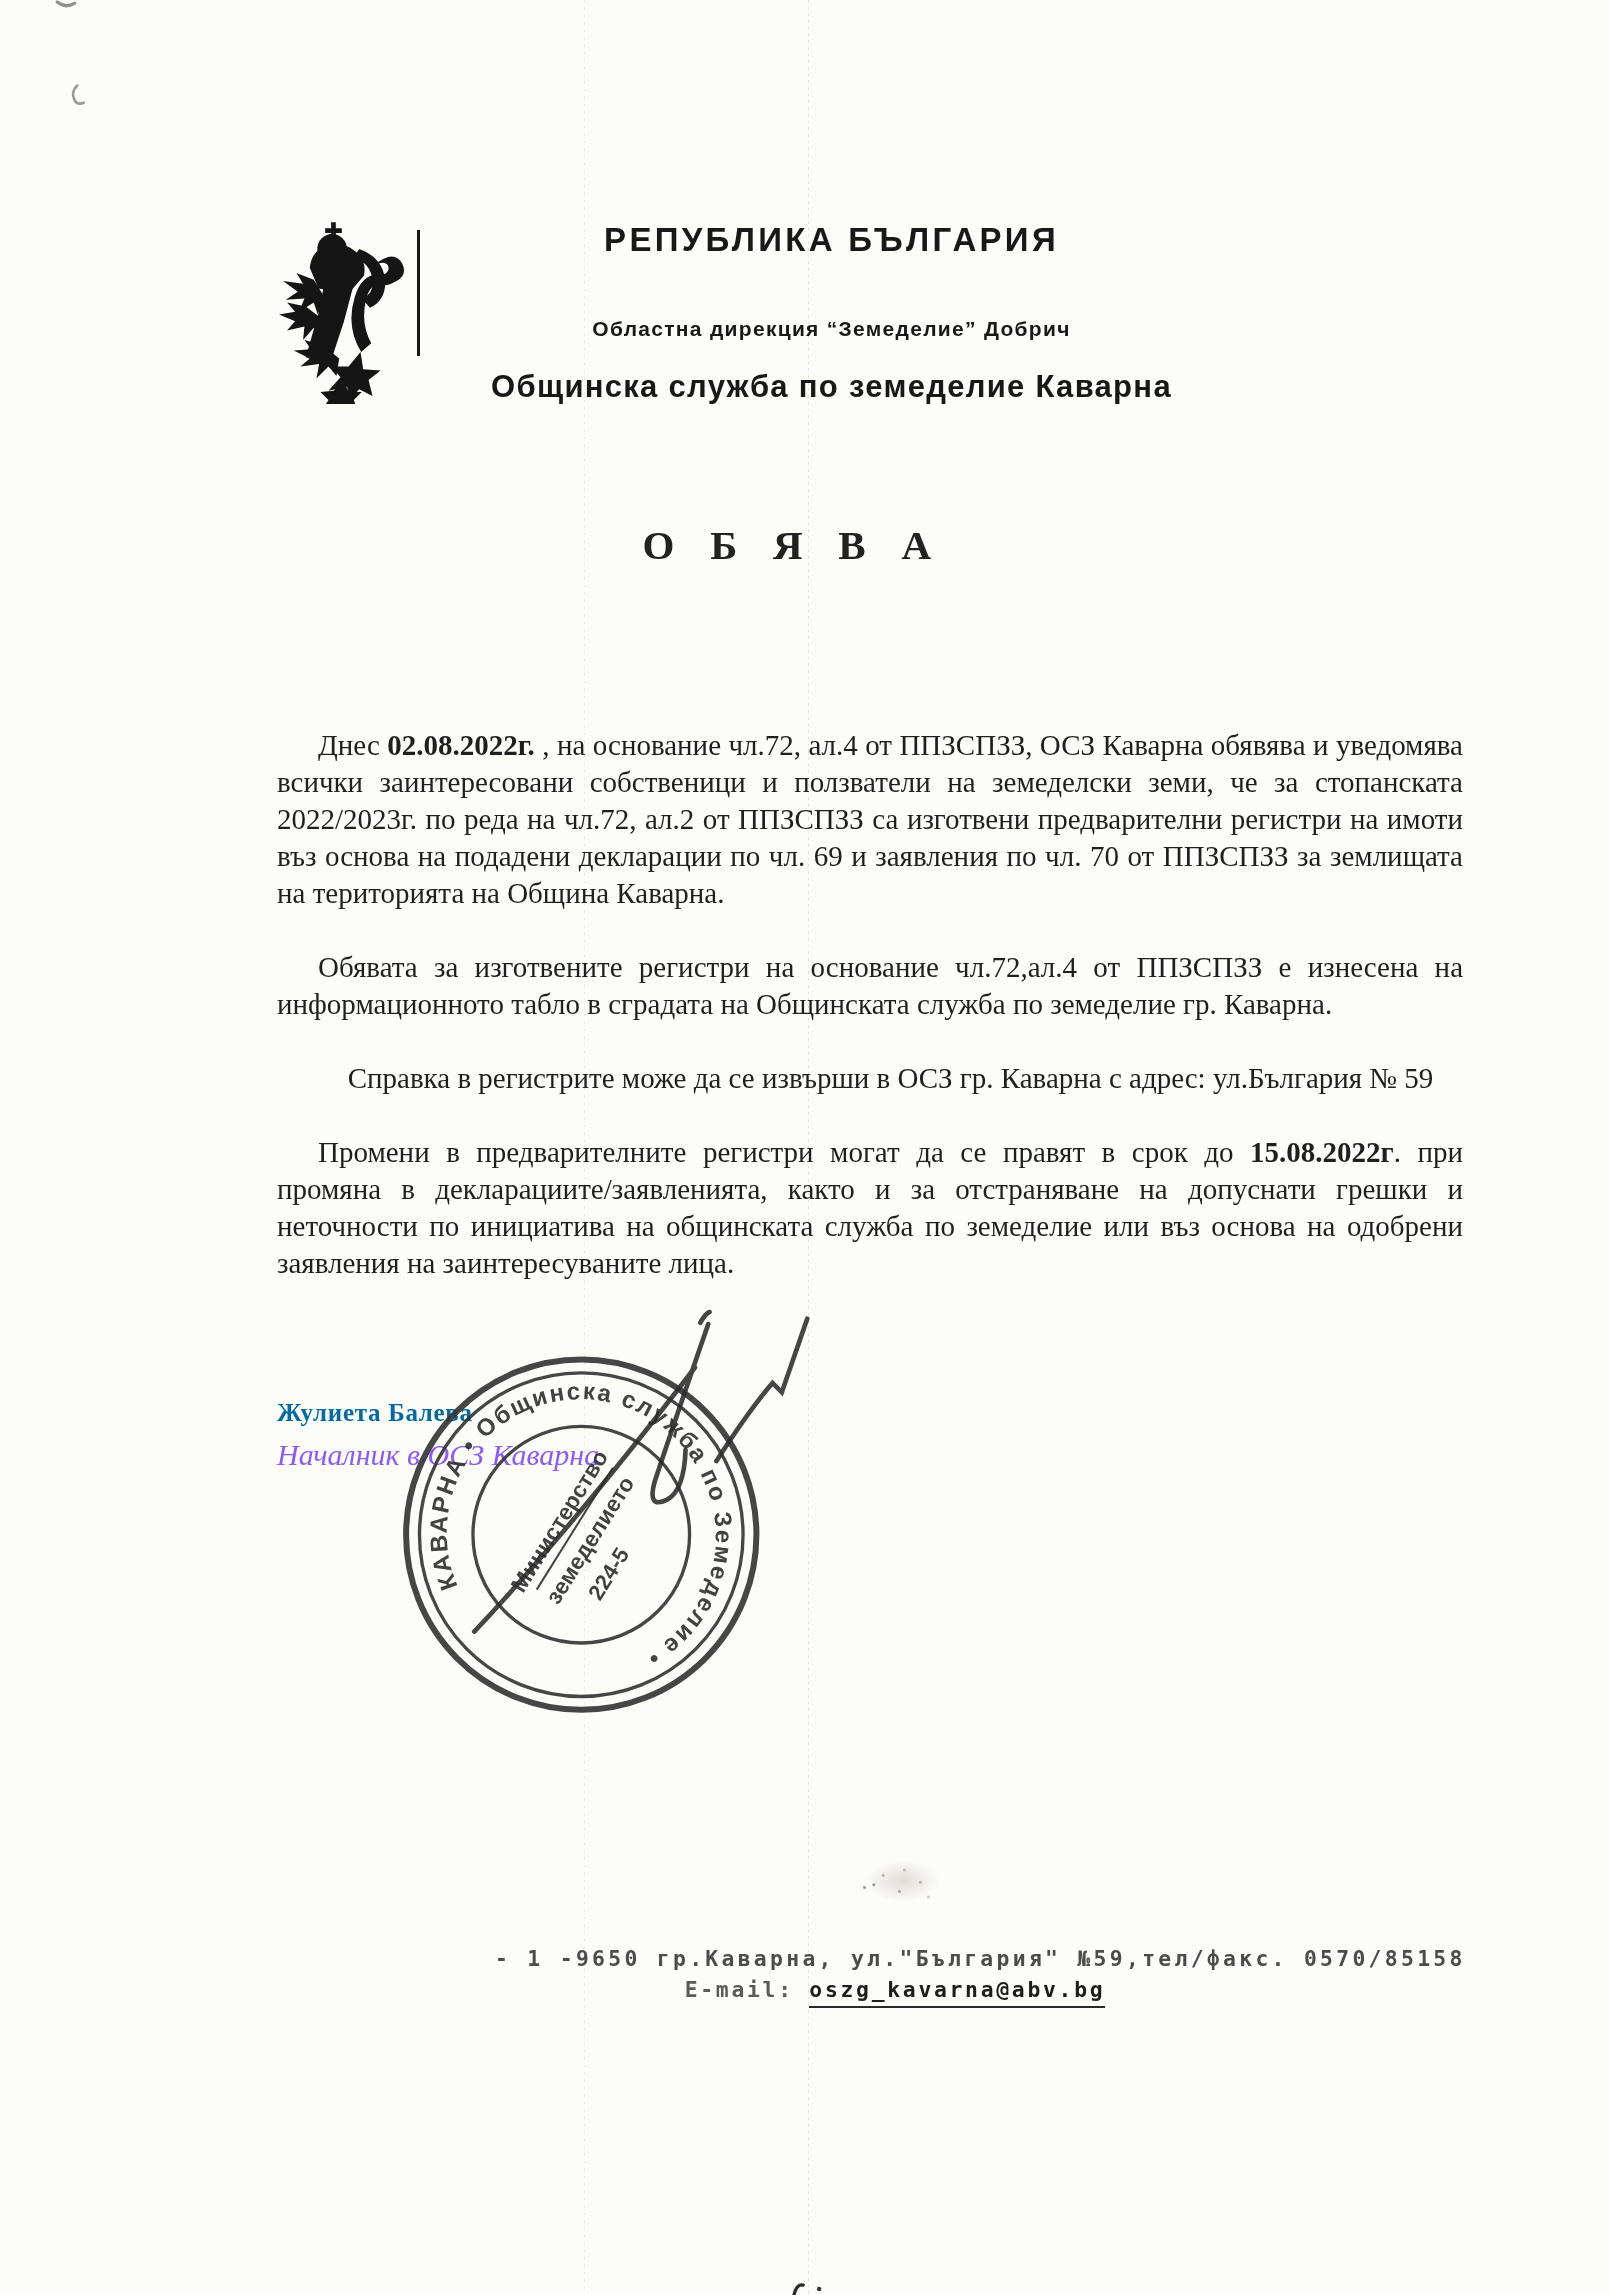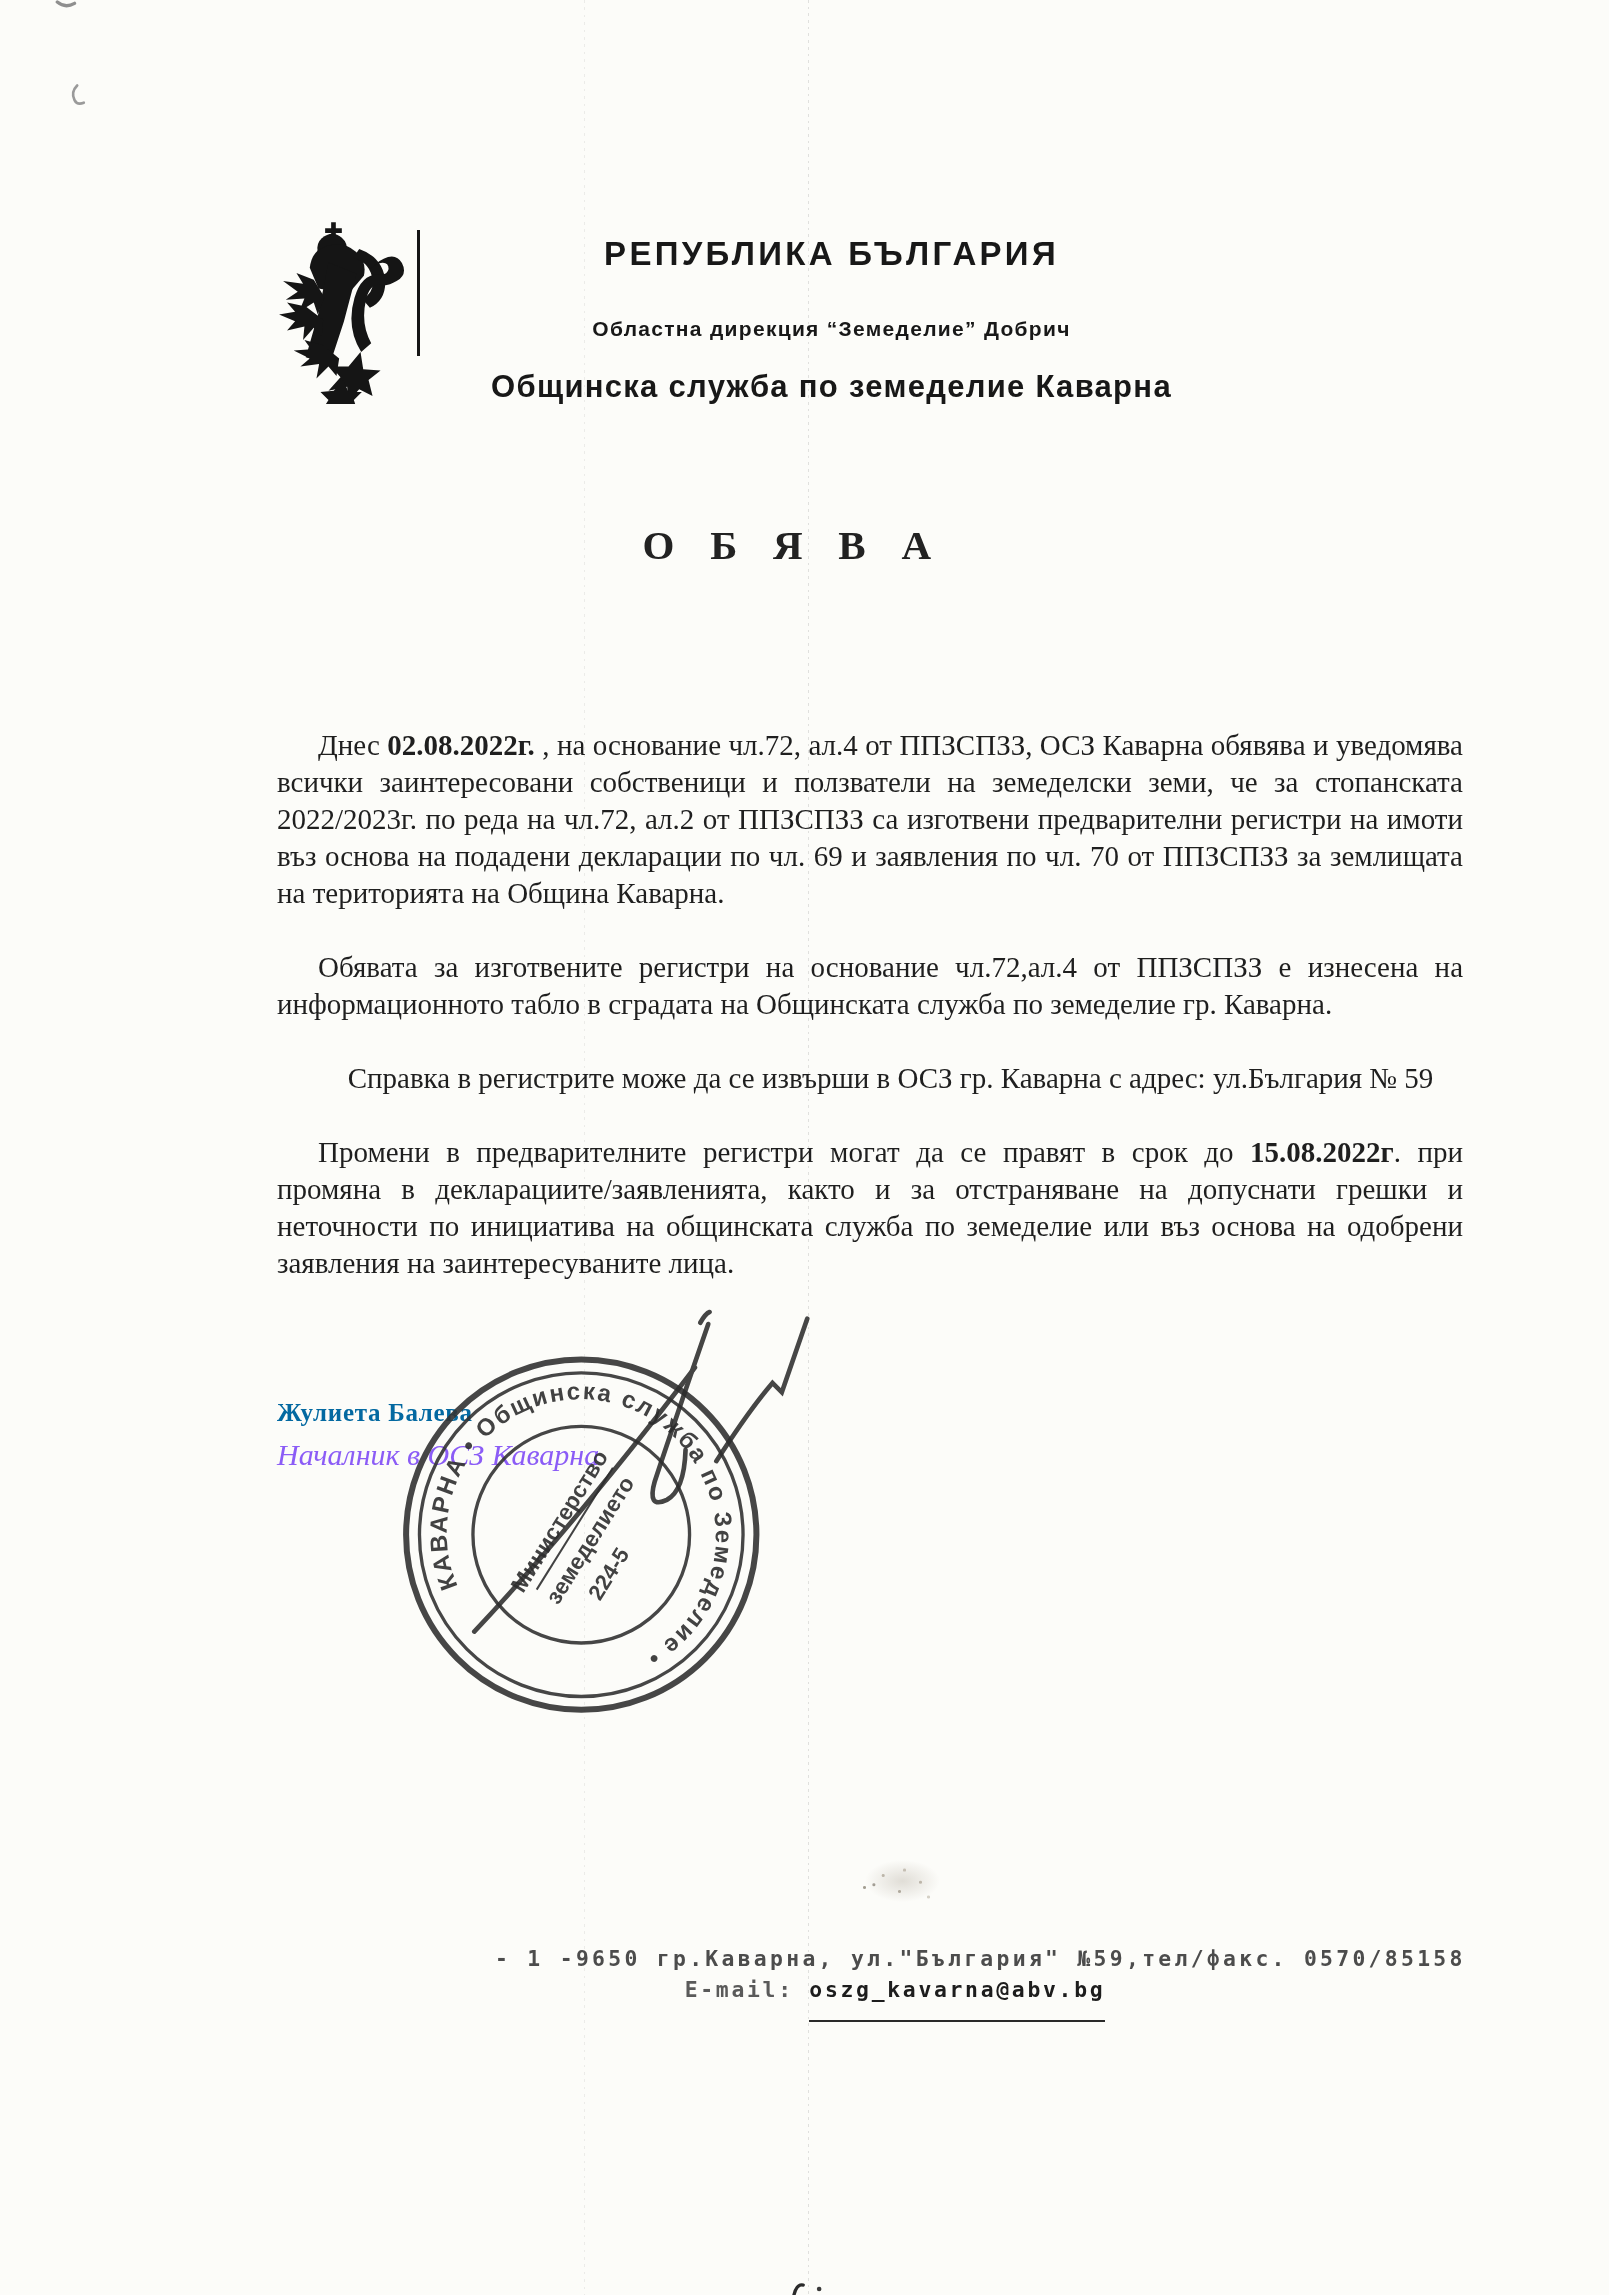--- a/index.html
+++ b/index.html
@@ -18,21 +18,21 @@
   .smudge-dots{position:absolute;left:863px;top:1886px;width:3.3px;height:2.7px;background:rgba(90,80,60,.55);border-radius:50%;
     box-shadow:18.7px -12px 0 rgba(110,95,70,.4),40px -17.4px 0 rgba(120,105,80,.35),56px -5.3px 0 rgba(110,95,70,.38),
     35px 4px 0 rgba(100,88,66,.45),9.4px -2.7px 0 rgba(80,70,55,.5),64px 9.4px 0 rgba(120,105,80,.3);}
   .bottom-nick{position:absolute;left:790px;top:2281px;width:53px;height:14px;}
 
   
   .lion{position:absolute;left:279px;top:221px;width:131px;height:183px;}
   .lh-sep{position:absolute;left:417px;top:230px;width:3.3px;height:126px;background:#161616;}
   .lh{position:absolute;left:414px;width:835px;text-align:center;
       font-family:"Liberation Sans", sans-serif;font-weight:bold;color:#181818;white-space:nowrap;}
-  .lh1{top:235px;font-size:33px;letter-spacing:3.3px;}
+  .lh1{top:221px;font-size:33px;letter-spacing:3.3px;}
   .lh2{top:286px;font-size:31px;letter-spacing:2.7px;}
   .lh3{top:317px;font-size:21px;letter-spacing:1.3px;}
   .lh4{top:369px;font-size:31px;letter-spacing:1.3px;}
 
   .doc-title{position:absolute;left:591px;top:521px;width:401px;text-align:center;
     font-weight:bold;font-size:41px;letter-spacing:9.4px;word-spacing:6.7px;color:#222;}
 
   
   .body{position:absolute;left:277px;top:727px;width:1186px;
     font-size:29px;line-height:37px;text-align:justify;}
@@ -44,21 +44,21 @@
   .sig-name{position:absolute;left:277px;top:1399px;font-weight:bold;font-size:25px;letter-spacing:0.7px;color:#0369a1;}
   .sig-pos{position:absolute;left:277px;top:1438px;font-style:italic;font-size:30px;color:#8b5cf6;}
   .stamp-svg{position:absolute;left:374px;top:1304px;width:468px;height:448px;}
 
   
   .foot1{position:absolute;left:495px;top:1946px;width:929px;text-align:center;
     font-family:"DejaVu Sans Mono", monospace;font-weight:600;font-size:21.4px;letter-spacing:3.3px;color:#4c4c4c;white-space:nowrap;}
   .foot2{position:absolute;left:561px;top:1977px;width:668px;text-align:center;
     font-family:"DejaVu Sans Mono", monospace;font-size:21.4px;letter-spacing:2.7px;white-space:nowrap;}
   .foot2 .lbl{color:#5a5a5a;font-weight:600;}
-  .foot2 .mail{color:#1d1d1d;font-weight:bold;border-bottom:2.7px solid #2a2a2a;padding-bottom:18px;}
+  .foot2 .mail{color:#1d1d1d;font-weight:bold;border-bottom:2.7px solid #2a2a2a;padding-bottom:4px;}
 </style>
 </head>
 <body>
 
 <div class="page">
 
   <div class="fold fold-a"></div>
   <div class="fold fold-b"></div>
   <svg class="artifact-topleft" viewBox="0 0 80 170">
     <path d="M8 2 Q20 12 34 4" fill="none" stroke="#8f8f8f" stroke-width="5" stroke-linecap="round"></path>

